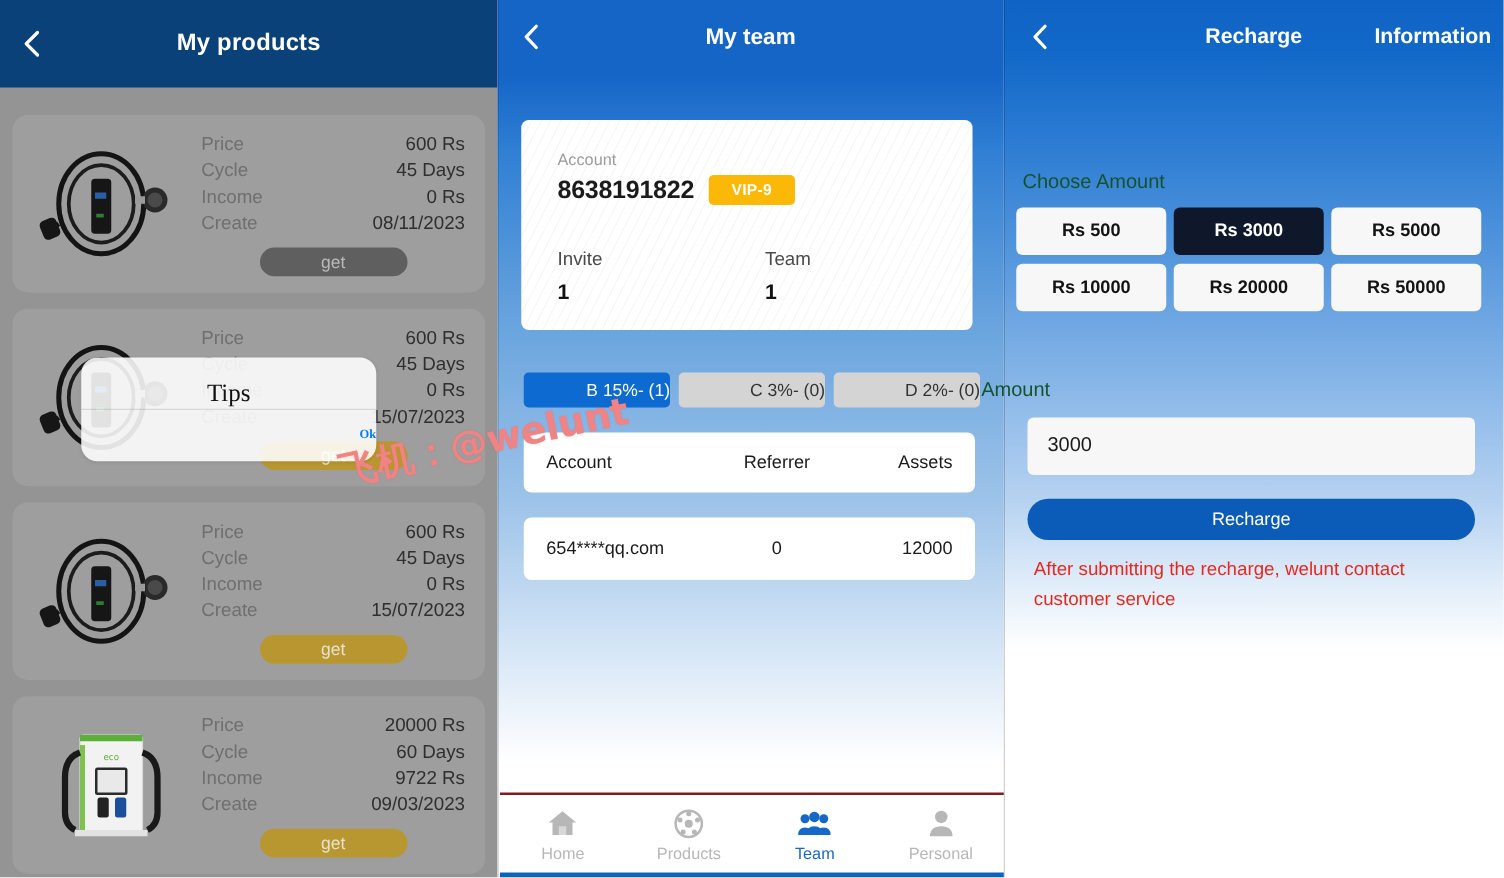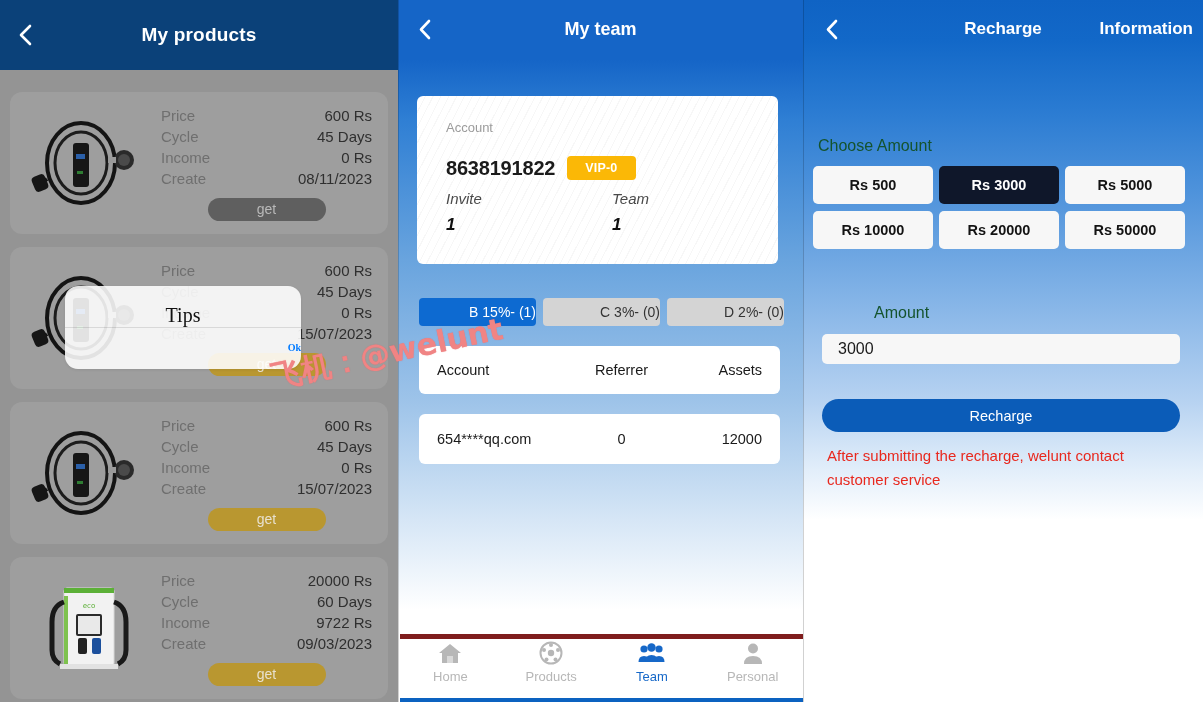--- a/index.html
+++ b/index.html
@@ -127,28 +127,28 @@
     background: #fff; border-radius: 6px; overflow: hidden;
   }
   .acct-card .texture {
     position: absolute; inset: 0;
     background-image: repeating-linear-gradient(117deg,
        rgba(0,0,0,0.035) 0px, rgba(0,0,0,0.035) 1px, rgba(0,0,0,0) 1px, rgba(0,0,0,0) 7px);
     opacity: .9;
   }
   .acct-inner { position: relative; padding: 24px 0 0 29px; }
   .acct-label { font-size: 13px; color: #9b9b9b; }
-  .acct-row { display: flex; align-items: center; margin-top: 21px; }
+  .acct-row { display: flex; align-items: center; margin-top: 5px; }
   .acct-num { font-size: 20px; font-weight: 700; color: #1b1b1b; letter-spacing: -.2px; }
   .vip-badge {
     margin-left: 12px; background: #fbb806; color: #fff;
     font-size: 12.5px; font-weight: 700; border-radius: 4px;
     padding: 5px 18px; letter-spacing: .2px;
   }
-  .stats { display: flex; margin-top: 10px; font-style: italic; }
+  .stats { display: flex; margin-top: 35px; }
   .stat { width: 172px; }
   .stat-label { font-size: 15px; color: #4a4a4a; }
   .stat-val { font-size: 17px; font-weight: 700; color: #111; margin-top: 8px; }
 
   .tabs {
     position: absolute; left: 419px; top: 298px;
     display: flex; gap: 7px;
   }
   .tab {
     width: 117px; height: 28px; line-height: 28px; text-align: right;
@@ -164,22 +164,22 @@
     font-size: 14.5px; color: #1a1a1a;
   }
   .tbl-head { top: 346px; height: 48px; }
   .tbl-row  { top: 414px; height: 50px; }
   .c1 { width: 150px; padding-left: 18px; text-align: left; }
   .c2 { width: 105px; text-align: center; }
   .c3 { width: 106px; text-align: right; padding-right: 18px; }
 
   .tabbar {
     position: absolute; left: 0; right: 0; bottom: 4px; height: 64px;
-    background: #fff; border-top: 5px solid #7f1d1d;
-    display: flex; align-items: flex-start;
+    background: #fff; border-top: 2px solid #7f1d1d;
+    display: flex; align-items: center;
   }
   .tabbar::after{
     content:""; position:absolute; left:0; right:0; bottom:-4px; height:4px;
     background:#0c62c0;
   }
   .tb-item {
     flex: 1 1 0; text-align: center; cursor: pointer;
     color: #b7b7b7; font-size: 13px;
   }
   .tb-item.on { color: #1668c8; }
@@ -205,40 +205,40 @@
     font-size: 17px; font-weight: 700; cursor: pointer;
   }
   .back-chev3 {
     position: absolute; left: 22px; top: 0; height: 58px;
     display: flex; align-items: center; color: #fff; cursor: pointer;
   }
   .sec-label {
     position: absolute; font-size: 16px; color: #14532d;
   }
   #lbl-choose { left: 818px; top: 137px; }
-  #lbl-amount { left: 874px; top: 304px; }
+  #lbl-amount { left: 785px; top: 304px; }
 
   .amt-grid {
     position: absolute; left: 813px; top: 166px;
     width: 374px;
     display: grid; grid-template-columns: repeat(3, 120px);
     gap: 7px 6px;
   }
   .amt-btn {
     height: 38px; line-height: 38px; text-align: center;
     background: #f7f7f7; color: #131313;
     font-size: 14.5px; font-weight: 700;
     border-radius: 5px; cursor: pointer; border: none;
     font-family: "Liberation Sans", sans-serif;
   }
   .amt-btn.sel { background: #0f172a; color: #fff; }
 
   .amt-input {
     position: absolute; left: 822px; top: 334px;
-    width: 358px; height: 30px;
+    width: 358px; height: 46px;
     background: #f7f7f7; border: none; border-radius: 5px;
     padding-left: 16px; font-size: 16px; color: #1a1a1a;
     font-family: "Liberation Sans", sans-serif;
   }
   .recharge-btn {
     position: absolute; left: 822px; top: 399px;
     width: 358px; height: 33px;
     background: #0b5cb8; color: #fff; border: none; border-radius: 17px;
     font-size: 14.5px; cursor: pointer;
     font-family: "Liberation Sans", sans-serif;
@@ -434,21 +434,21 @@
       </div>
       <div class="hdr2-title">My team</div>
     </div>
 
     <div class="acct-card">
       <div class="texture"></div>
       <div class="acct-inner">
         <div class="acct-label">Account</div>
         <div class="acct-row">
           <span class="acct-num">8638191822</span>
-          <span class="vip-badge">VIP-0</span>
+          <span class="vip-badge">VIP-9</span>
         </div>
         <div class="stats">
           <div class="stat">
             <div class="stat-label">Invite</div>
             <div class="stat-val">1</div>
           </div>
           <div class="stat">
             <div class="stat-label">Team</div>
             <div class="stat-val">1</div>
           </div>

